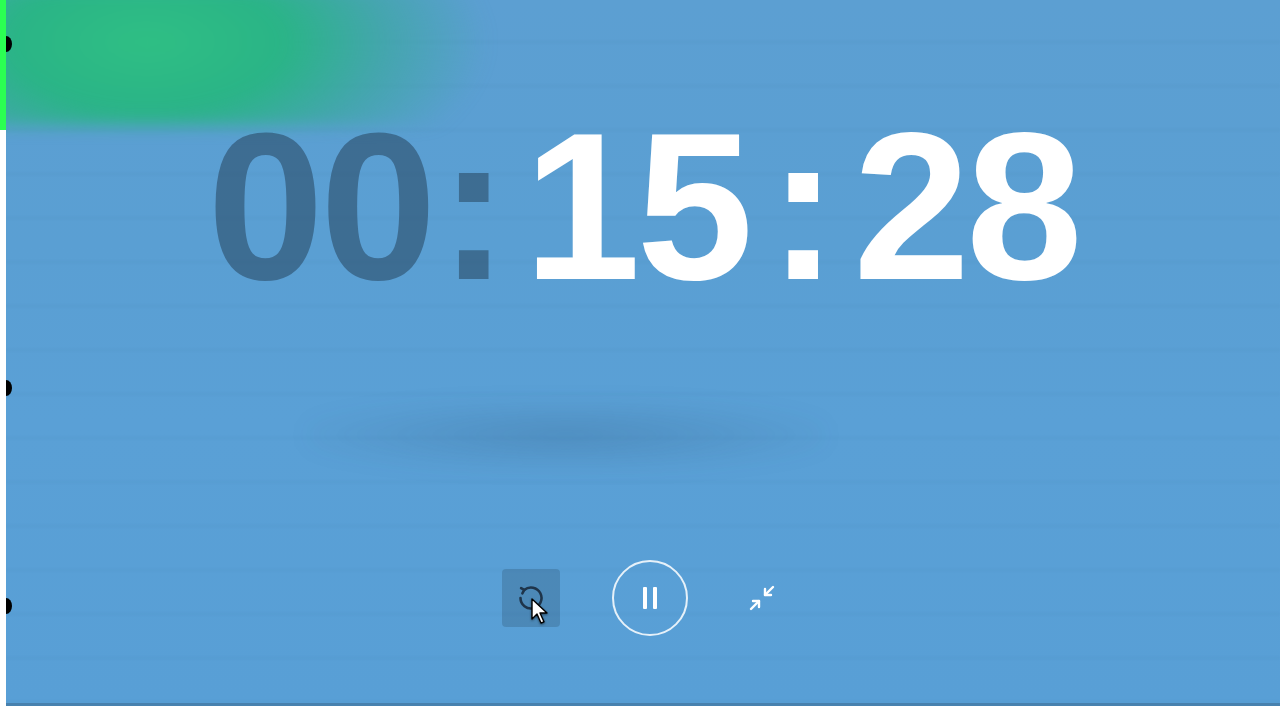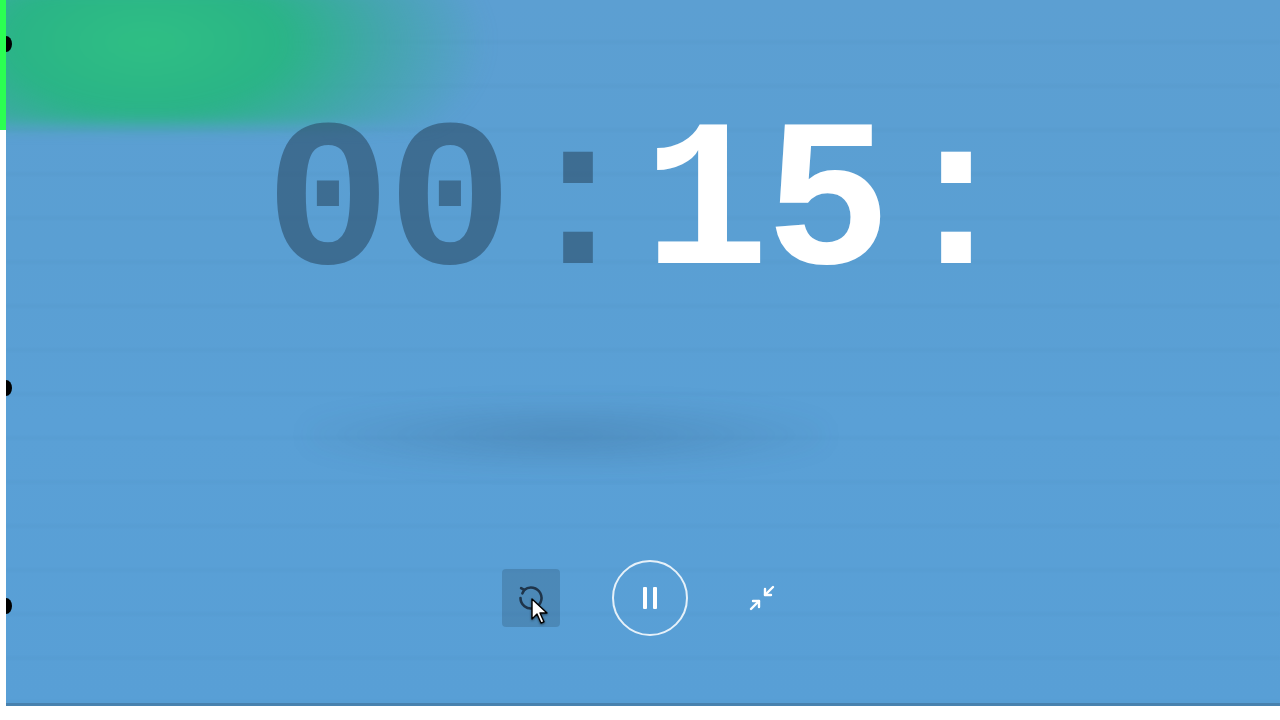--- a/index.html
+++ b/index.html
@@ -38,27 +38,27 @@
       filter: blur(1.5px);
     }
 
     
     .timer {
       position: absolute; left: 0; top: 102px; width: 100%; text-align: center;
       pointer-events: none;
     }
     .timer-inner {
       display: inline-flex; align-items: flex-start; line-height: 1;
-      font-weight: 800; letter-spacing: -4px; font-family: Liberation Mono, monospace;
+      font-weight: 800; letter-spacing: -4px;
     }
     .seg {
       font-size: 210px;
     }
     .seg.dim { color: rgba(39,68,93,0.55); }
-    .seg.bright { color: #ffffff; }
+    .seg.bright { color: #ffffff; margin-left: 13px; }
     .colon { padding: 0 6px; }
 
     
     .smear {
       position: absolute; left: 300px; top: 400px; width: 520px; height: 70px;
       background: radial-gradient(ellipse at center, rgba(30,60,90,0.18) 0%, rgba(30,60,90,0) 80%);
       filter: blur(10px); pointer-events: none;
     }
 
     
@@ -126,20 +126,21 @@
   <div class="edge-frag" style="top:380px"></div>
   <div class="edge-frag" style="top:598px"></div>
   <div class="smear"></div>
 
   <div class="timer">
     <div class="timer-inner">
       <span class="seg dim">00</span>
       <span class="seg dim colon">:</span>
       <span class="seg bright">15</span>
       <span class="seg bright colon">:</span>
+      <span class="seg bright">28</span>
     </div>
   </div>
 
 
   <div class="controls">
 
     <div class="btn reset-btn" title="reset-button">
       <span>
         <svg width="28" height="28" viewBox="0 0 24 24" fill="none" stroke="#1e344a" stroke-width="2.2" stroke-linecap="round" stroke-linejoin="round">
           <path d="M3 12a9 9 0 1 0 3.2-6.9"></path>

